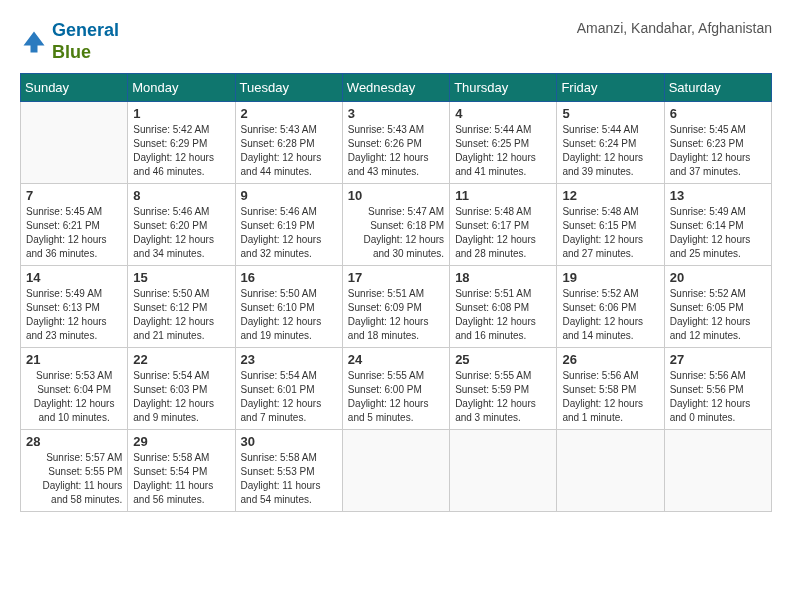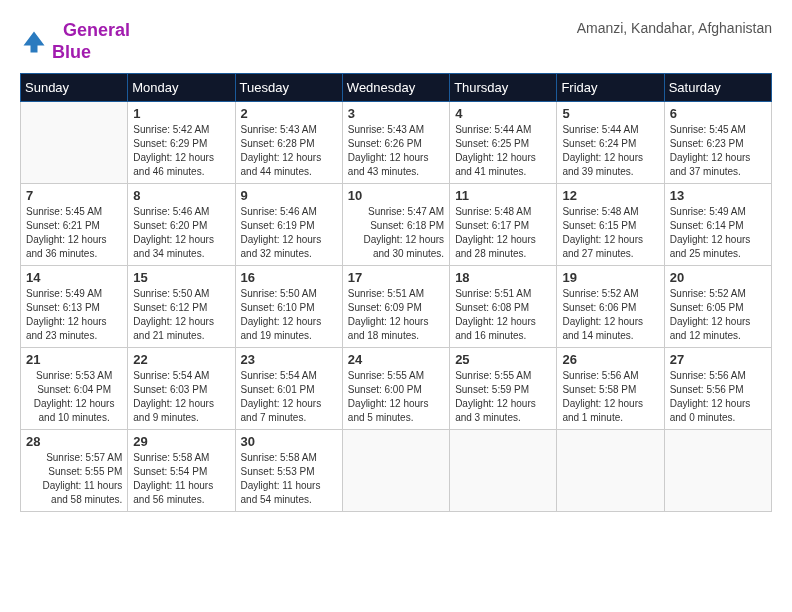--- a/index.html
+++ b/index.html
@@ -19,42 +19,42 @@
     .logo {
       display: flex;
       align-items: center;
       gap: 4px;
     }
     .logo-text {
       font-size: 18px;
       font-weight: bold;
       line-height: 1.2;
     }
-    .logo-general { color: #a21caf; margin-left: 11px; }
-    .logo-blue { color: #a21caf; }
+    .logo-general { color: #0369a1; }
+    .logo-blue { color: #4d7c0f; }
     .logo-icon {
       width: 28px;
       height: 28px;
     }
     .title-block { text-align: right; }
     .month-title {
       font-size: 32px;
       font-weight: normal;
       color: #333;
     }
     .location {
       font-size: 14px;
       color: #555;
     }
     .calendar {
       width: 100%;
       border-collapse: collapse;
     }
     .calendar th {
-      background: #0f172a;
+      background: #0f766e;
       color: #fff;
       padding: 6px 4px;
       font-size: 13px;
       font-weight: normal;
       text-align: left;
       border: 1px solid #1a5a9a;
     }
     .calendar td {
       border: 1px solid #ccc;
       vertical-align: top;

